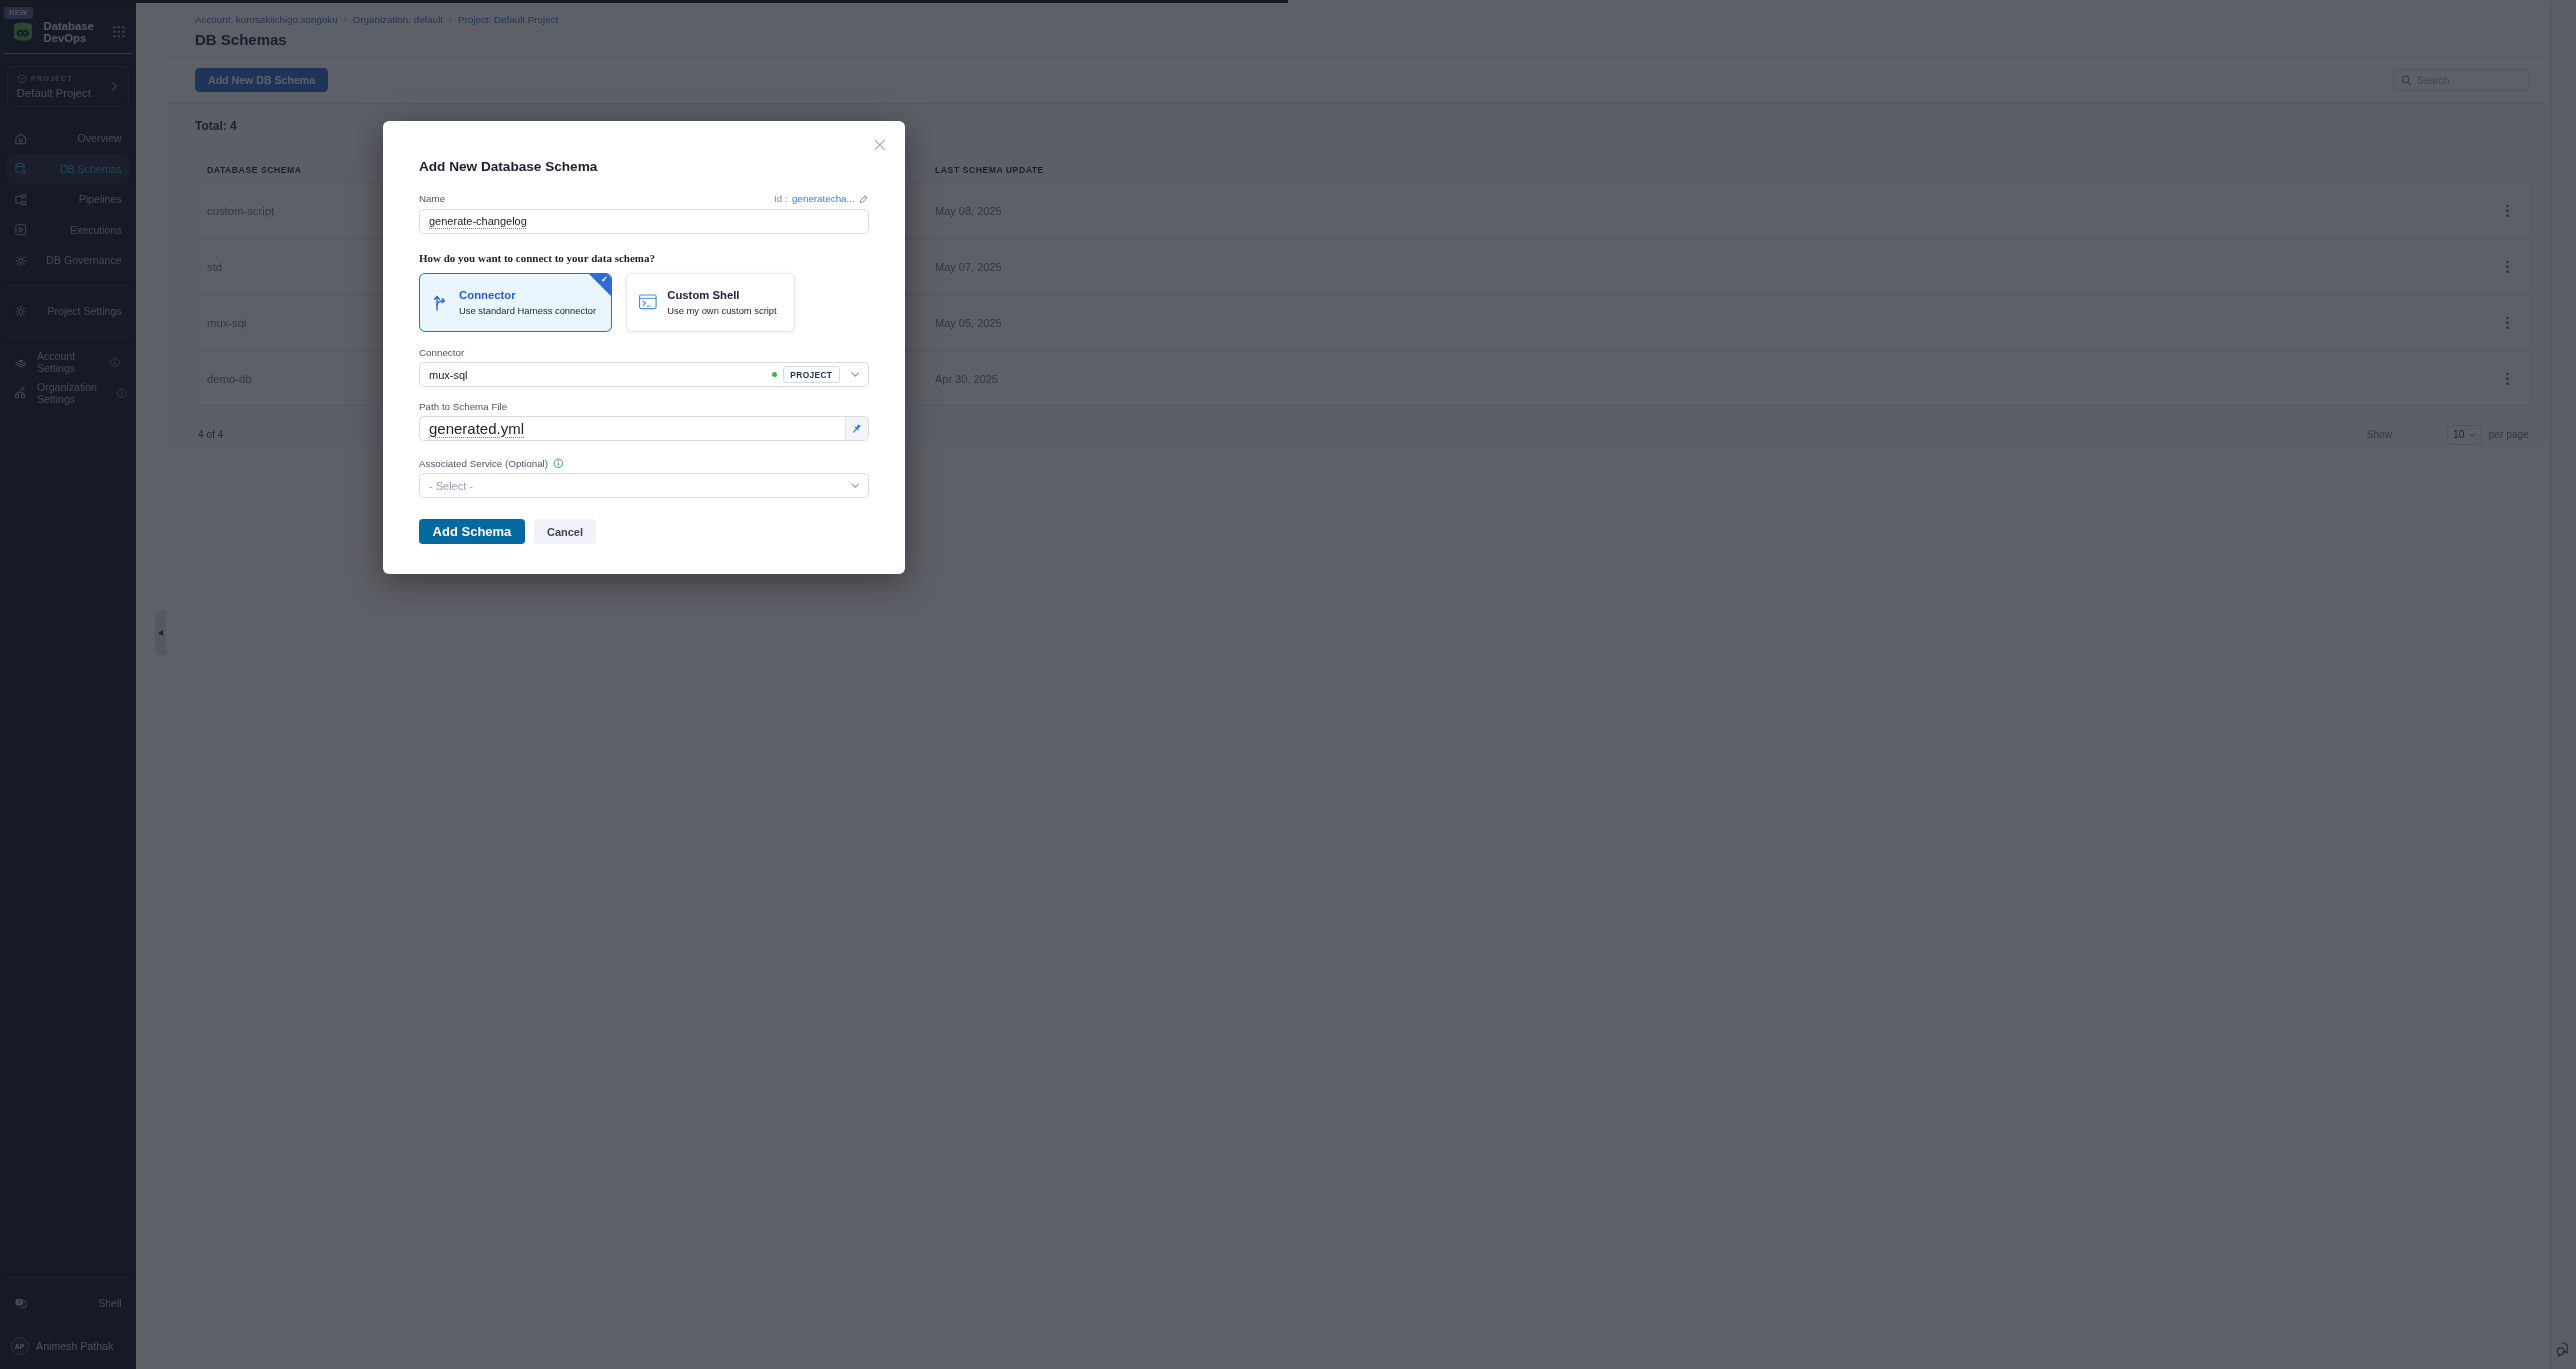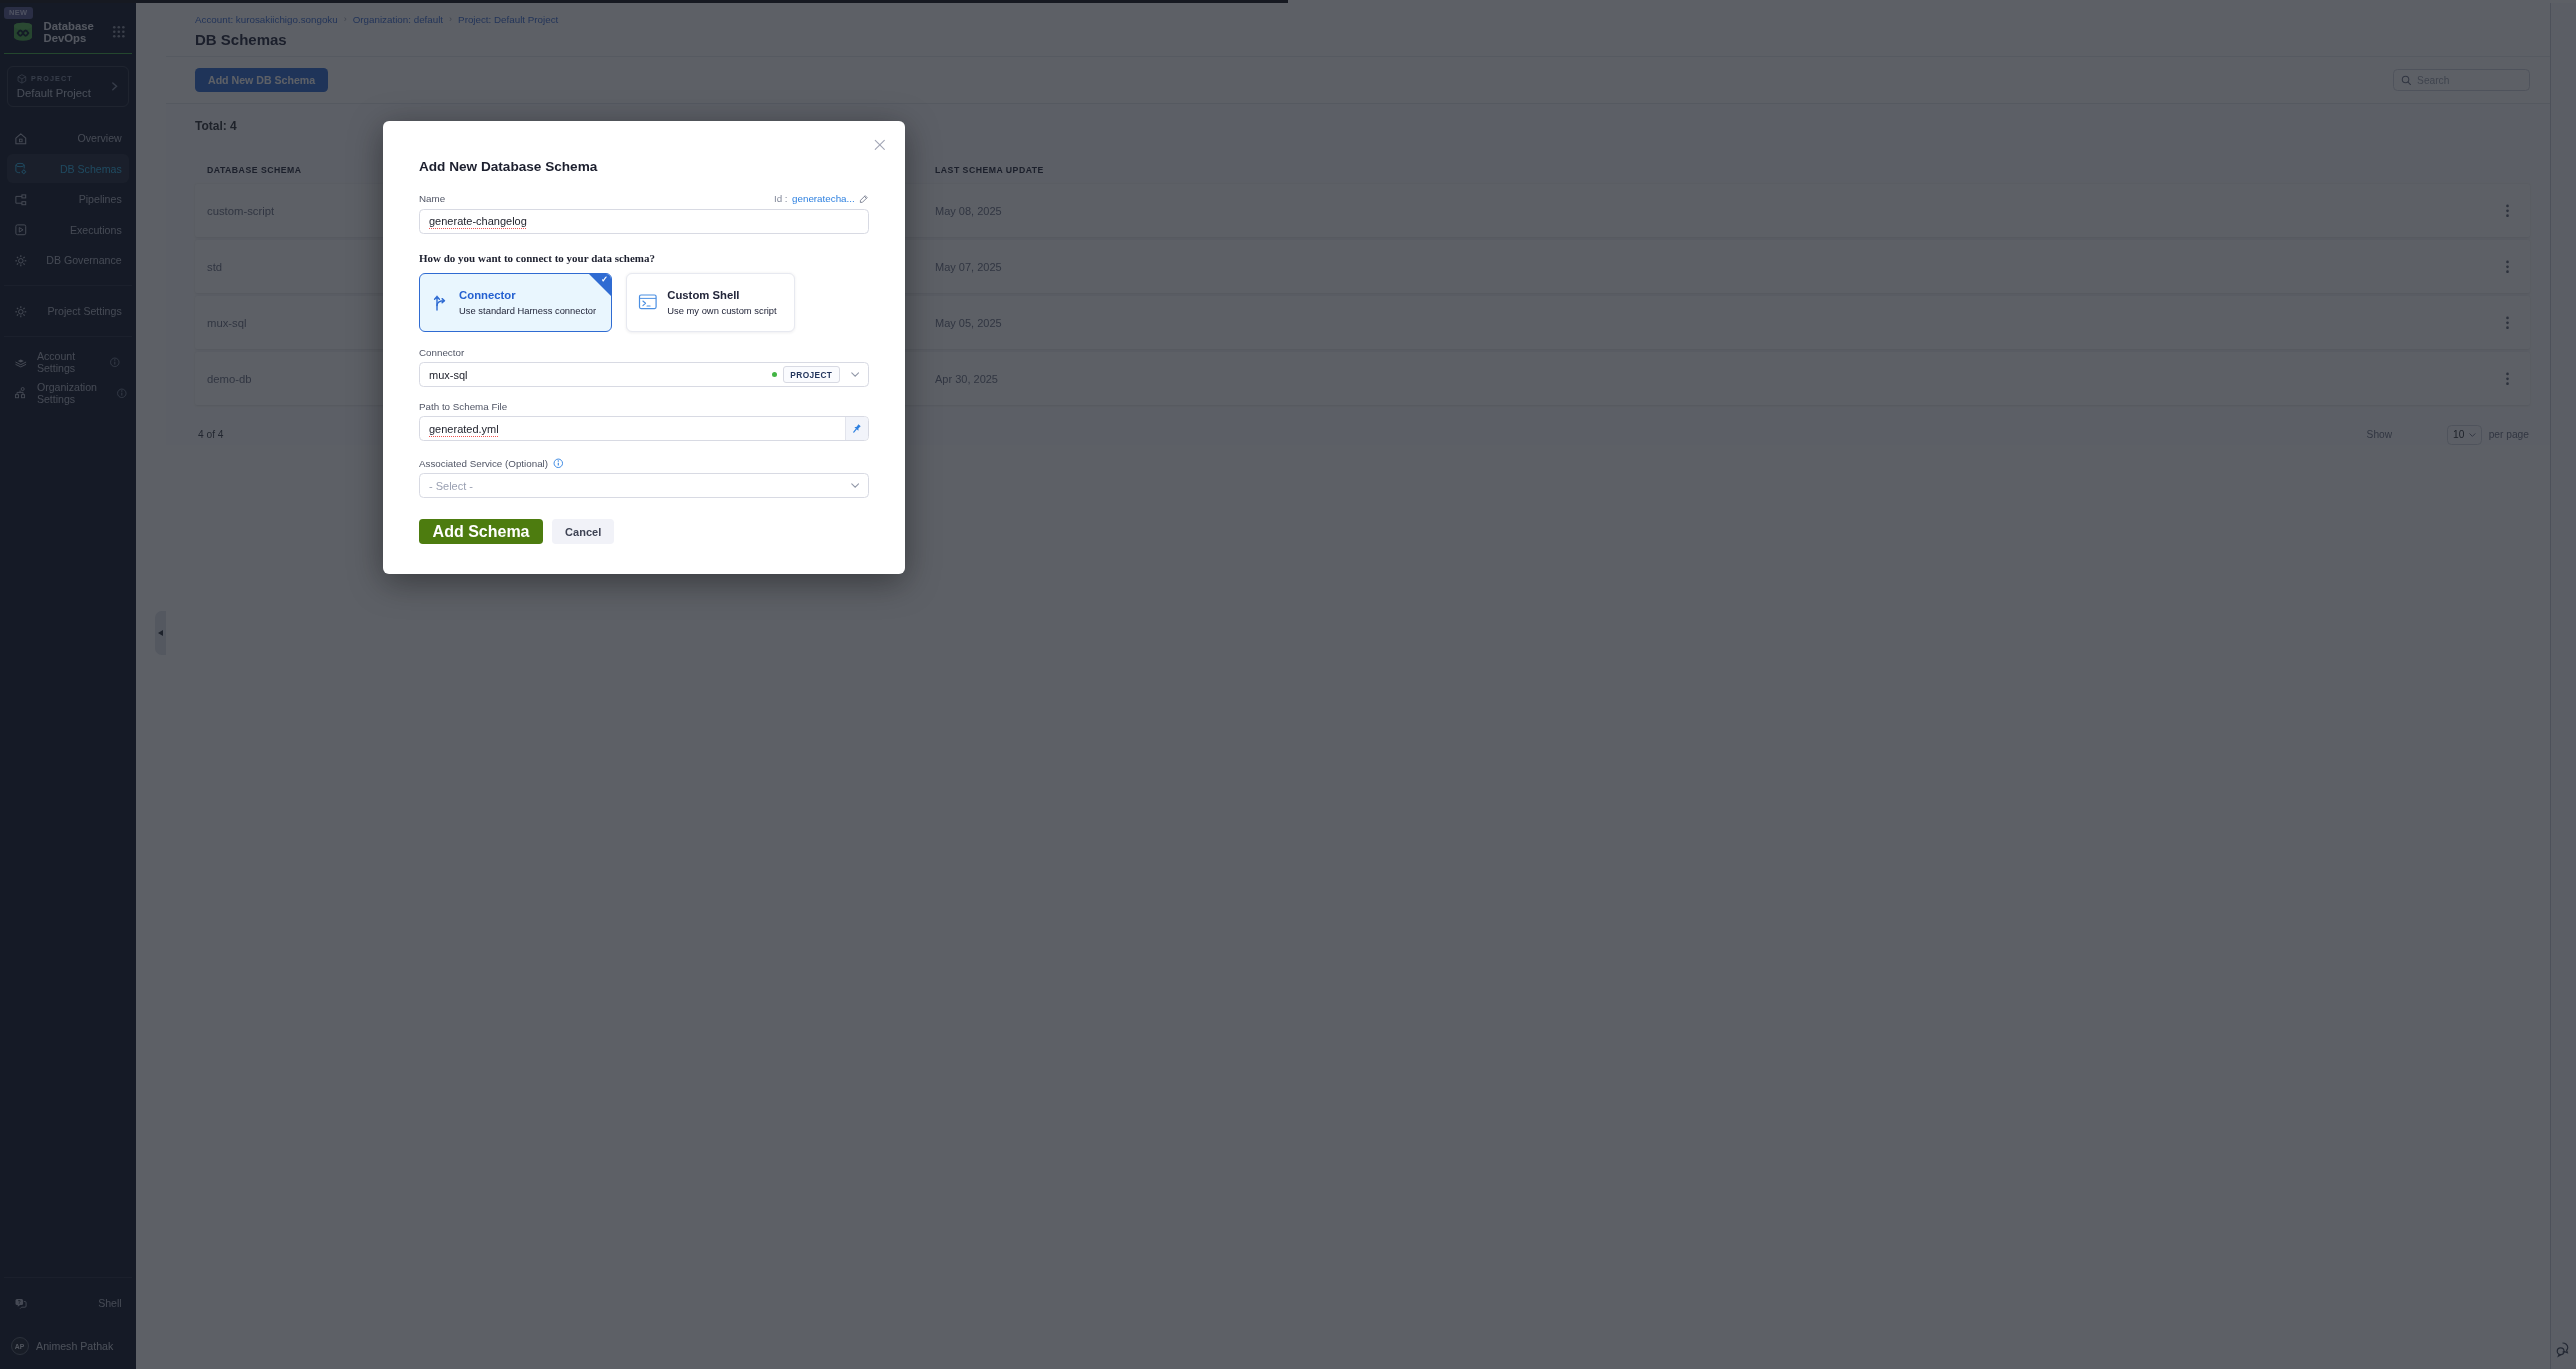--- a/index.html
+++ b/index.html
@@ -109,28 +109,28 @@
   .sel-field { margin-top:4.5px; height:25px; border:0.8px solid #d8dae3; border-radius:4.5px; display:flex;
     align-items:center; padding:0 9px; font-size:11px; color:#22242e; cursor:pointer; background:#fff; }
   .sel-field .flex1 { flex:1; }
   .scope-dot { width:5.3px; height:5.3px; border-radius:50%; background:#43b544; margin-right:5.3px; }
   .scope-badge { border:0.8px solid #d8dae3; background:#fafbfe; border-radius:3px; padding:2.3px 6.8px;
     font-size:8.3px; font-weight:700; letter-spacing:0.4px; color:#23355c; }
   .chev { margin-left:10.6px; }
   .suffix-field { margin-top:4.5px; height:25px; border:0.8px solid #d8dae3; border-radius:4.5px; display:flex;
     align-items:stretch; overflow:hidden; background:#fff; }
   .suffix-field .fmain { flex:1; display:flex; align-items:center; padding:0 9px;
-    font-size:11px; color:#22242e; }
+    font-size:15px; color:#22242e; }
   .suffix-field .fsuffix { width:23.4px; background:#f2f4fa; border-left:0.8px solid #e2e4ec;
     display:flex; align-items:center; justify-content:center; cursor:pointer; }
   .placeholder-text { color:#9aa0b2; }
   .svc-row { display:flex; align-items:center; gap:5.3px; margin-top:16.6px; }
   .modal-btns { display:flex; align-items:center; gap:9px; margin-top:21px; }
-  .btn-submit { background:#4d7c0f; color:#fff; border:none; border-radius:3.8px; height:25px;
-    padding:0 13.6px; font-size:16px; font-weight:700; font-family:inherit; cursor:pointer; }
+  .btn-submit { background:#0369a1; color:#fff; border:none; border-radius:3.8px; height:25px;
+    padding:0 13.6px; font-size:13px; font-weight:700; font-family:inherit; cursor:pointer; }
   .btn-cancel { background:#f1f2f8; color:#3f4455; border:none; border-radius:3.8px; height:25px;
     padding:0 13px; font-size:11px; font-weight:600; font-family:inherit; cursor:pointer; }
 </style>
 </head>
 <body>
 
 <div class="topstrip"></div>
 
 <div class="sidebar">
   <span class="new-badge">NEW</span>

